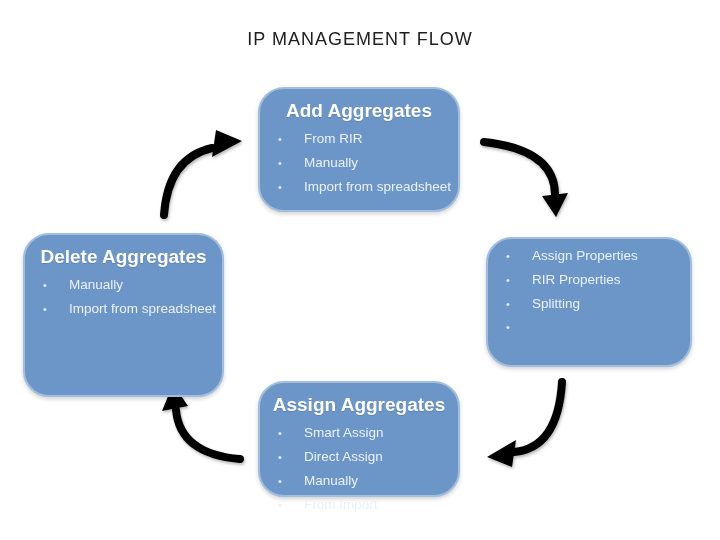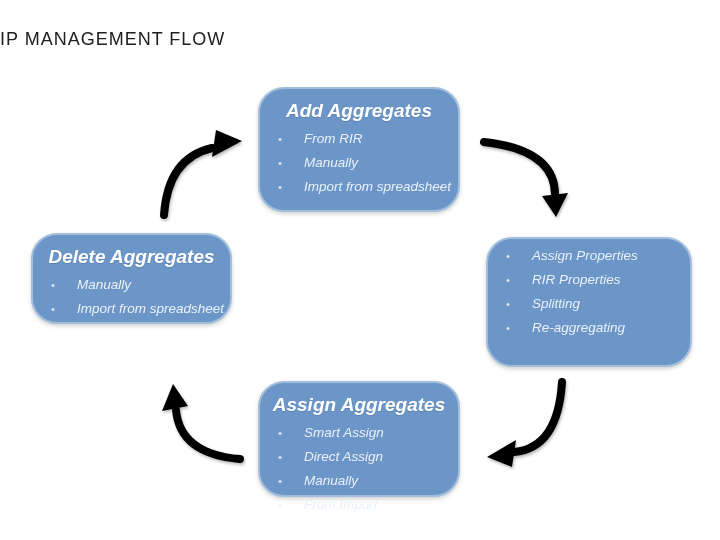--- a/index.html
+++ b/index.html
@@ -16,33 +16,32 @@
   .canvas{
     position:relative;
     width:720px;height:540px;
     background:var(--bg);
     font-family:"Liberation Sans","DejaVu Sans",sans-serif;
     overflow:hidden;
   }
   .title{
     position:absolute;
     left:0;top:29px;width:720px;
-    text-align:left;
+    text-align:center;
     font-size:18px;
     letter-spacing:1px;
     color:var(--title);
   }
   .node{
     position:absolute;
     background:var(--node-fill);
     border:2px solid var(--node-border);
     border-radius:26px;
     box-shadow:0 2px 4px rgba(0,0,0,0.18);
     color:var(--heading);
-    font-style:italic;
   }
   .node-heading{
     text-align:center;
     font-weight:bold;
     font-size:19px;
     color:var(--heading);
     padding-top:11px;
     text-shadow:0 1px 1px rgba(0,0,0,0.12);
   }
   .node ul{
@@ -61,21 +60,21 @@
   .dot{
     width:26px;
     flex:0 0 26px;
     font-size:11px;
     opacity:0.9;
   }
   
   .node-add   {left:258px; top:87px;  width:202px; height:125px;}
   .node-manage{left:486px; top:237px; width:206px; height:130px;}
   .node-assign{left:258px; top:381px; width:202px; height:116px;}
-  .node-delete{left:31px;  top:233px; width:201px; height:91px;}
+  .node-delete{left:23px;  top:233px; width:201px; height:164px;}
   .arrows{
     position:absolute;left:0;top:0;
     color:var(--arrow);
     filter:drop-shadow(1px 2px 1.5px rgba(0,0,0,0.28));
   }
   .arrows path{stroke:currentColor;stroke-width:8;fill:none;stroke-linecap:round;}
   .arrows polygon{fill:currentColor;stroke:none;}
 </style>
 </head>
 <body>
@@ -130,21 +129,20 @@
       <li>
           <span class="dot">•</span>
           <span>RIR Properties</span>
         </li>
       <li>
           <span class="dot">•</span>
           <span>Splitting</span>
         </li>
       <li>
           <span class="dot">•</span>
-          <span>Re-aggregating</span>
         </li>
     </ul>
   </div>
 
   <div class="node node-assign four">
     <div class="node-heading">Assign Aggregates</div>
     <ul>
       <li>
           <span class="dot">•</span>
           <span>Smart Assign</span>

